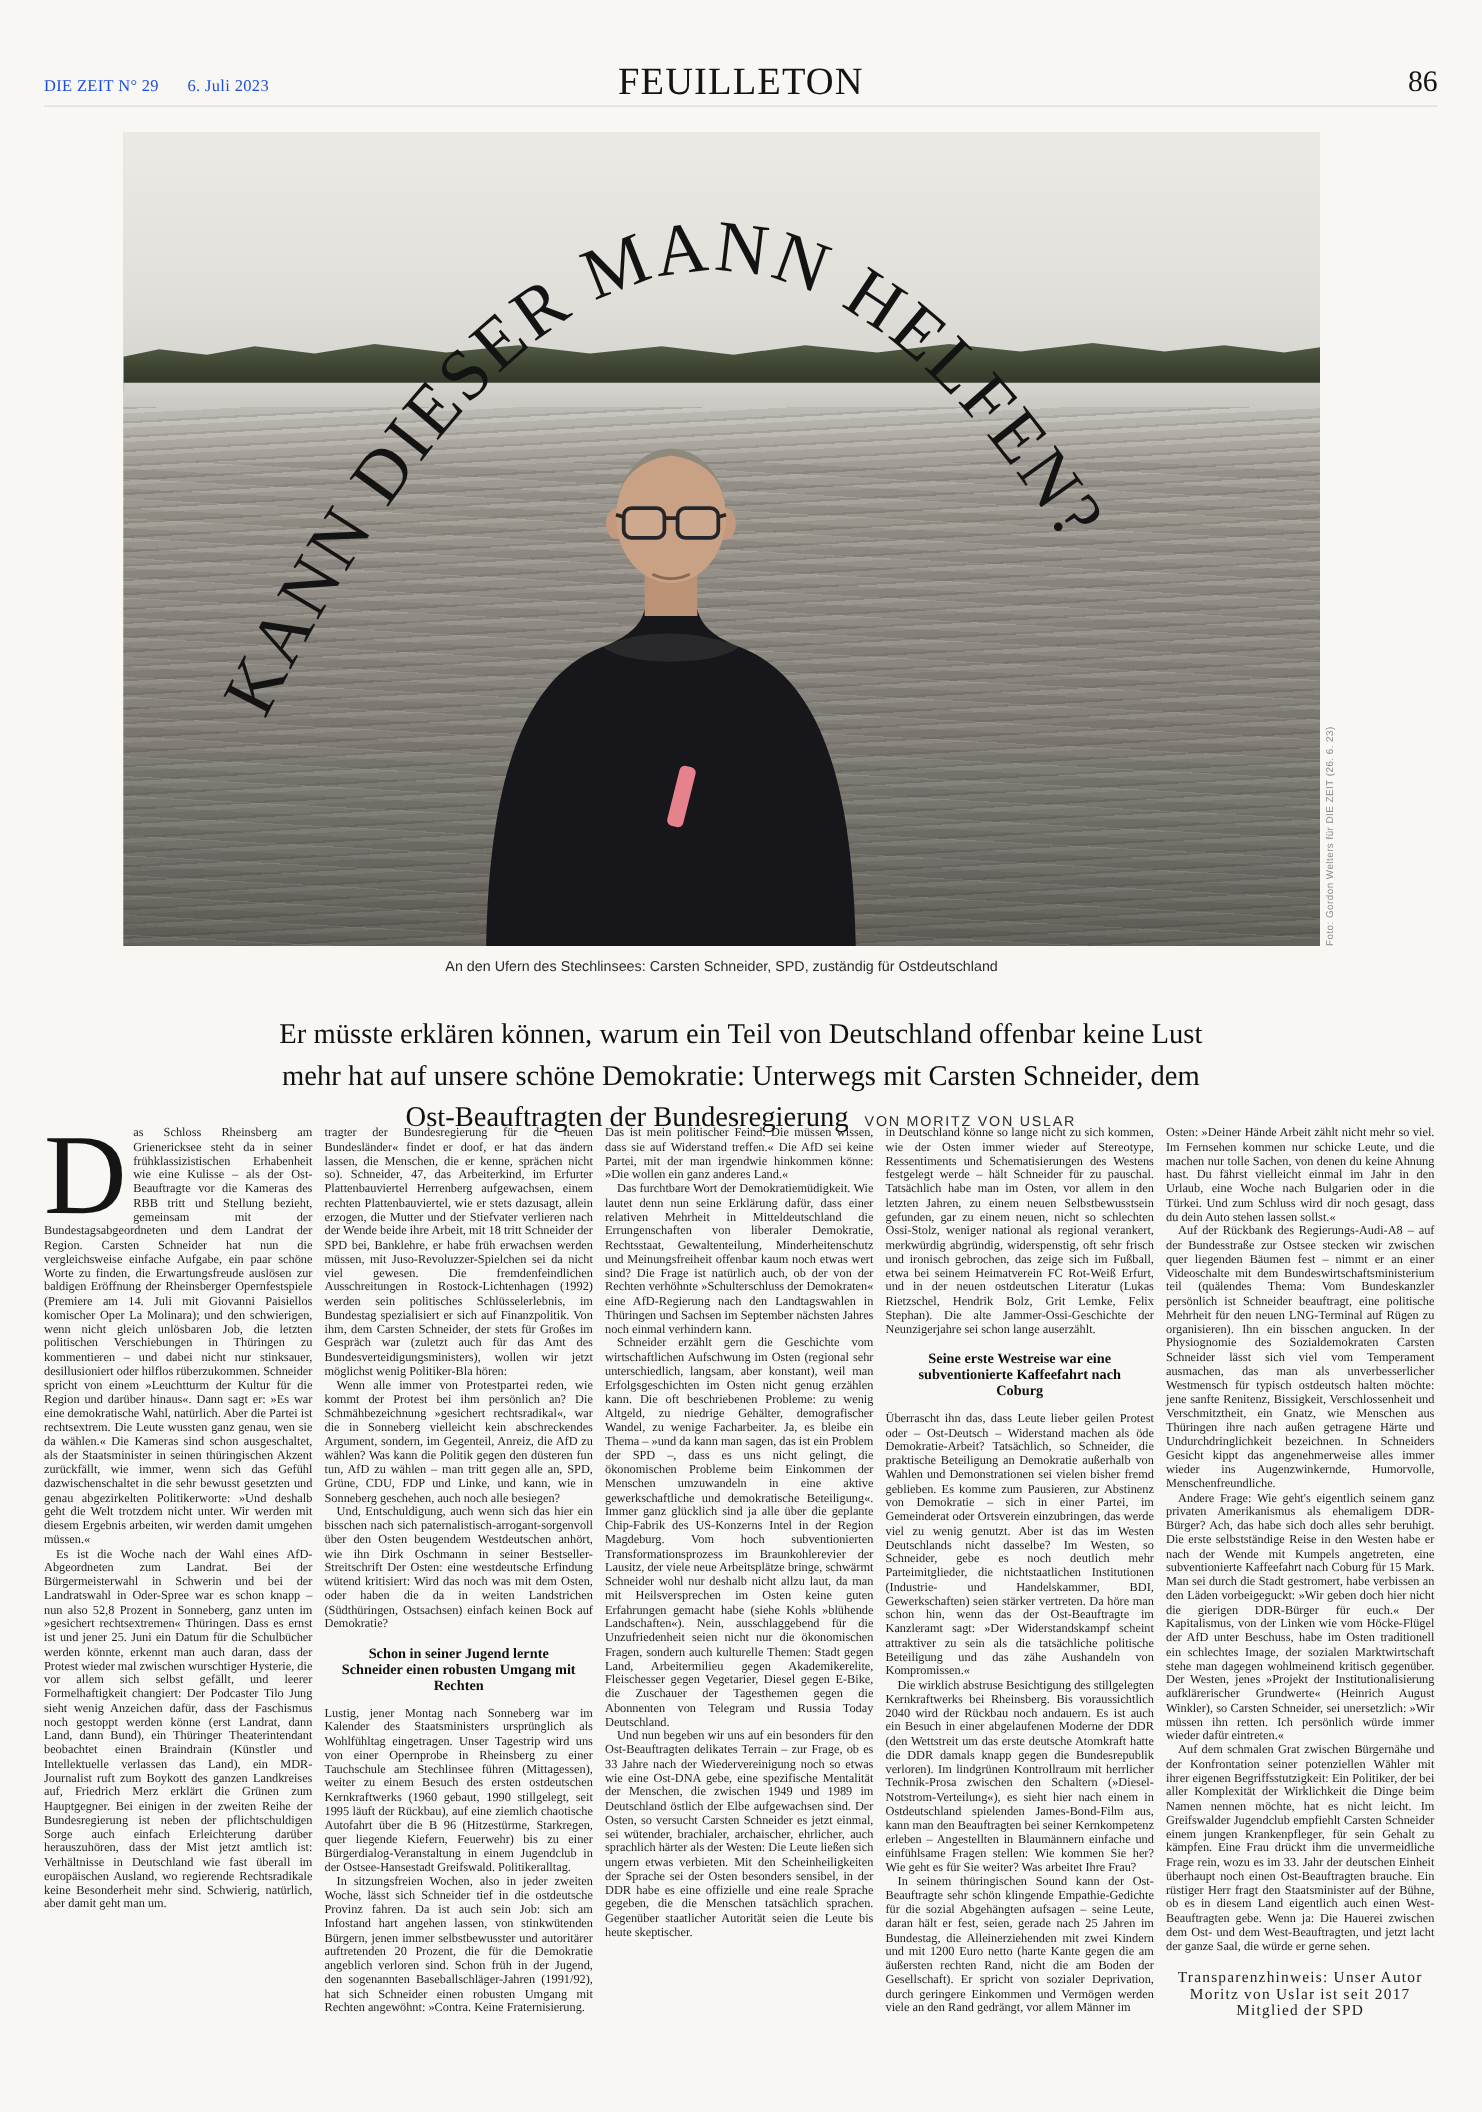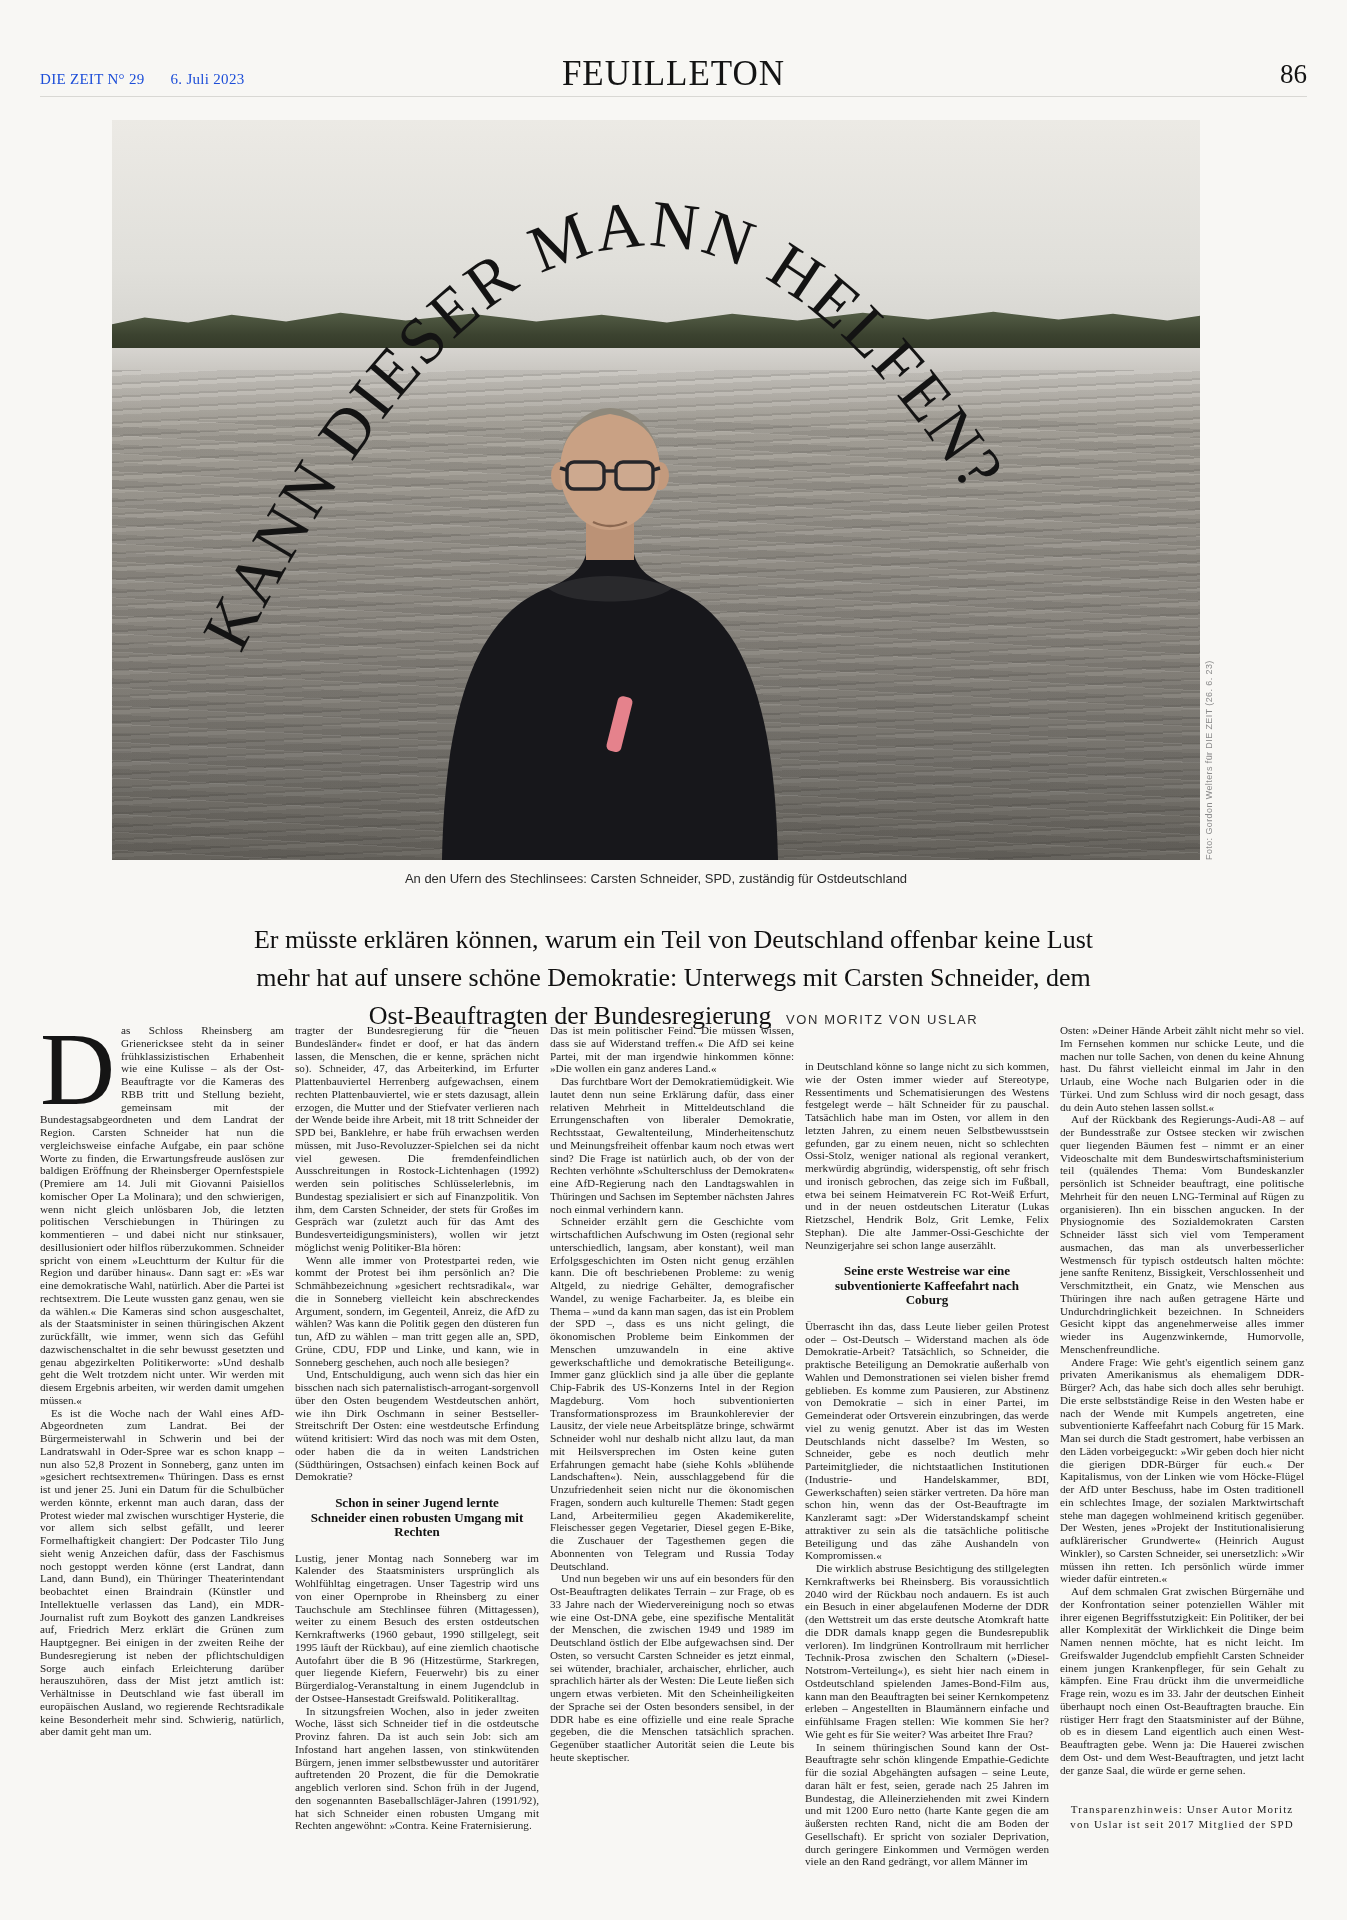--- a/index.html
+++ b/index.html
@@ -38,28 +38,28 @@
     font-family:"Liberation Sans",sans-serif;font-size:13px;color:#2b2b2b;}
   
   .standfirst{position:absolute;left:248px;width:851px;top:921px;text-align:center;
     font-size:26px;line-height:38px;color:#111;}
   .standfirst .byline{font-family:"Liberation Sans",sans-serif;font-size:13px;letter-spacing:1.6px;color:#2e2e2e;white-space:nowrap;margin-left:8px;}
   
   .columns{position:absolute;left:40px;top:1024px;width:1267px;}
   .col{position:absolute;top:0;width:244px;text-align:justify;
     font-size:11.2px;line-height:12.75px;color:#1b1b1b;
     hyphens:auto;-webkit-hyphens:auto;}
-  .col0{left:0;} .col1{left:255px;} .col2{left:510px;} .col3{left:765px;margin-top:36px;} .col4{left:1020px;}
+  .col0{left:0;} .col1{left:255px;} .col2{left:510px;} .col3{left:765px;} .col4{left:1020px;}
   .blk{margin:0;}
   .blk.para{text-indent:11px;}
   .blk.opening,.blk.cont,.blk.flush{text-indent:0;}
   .dropcap{float:left;font-size:104px;line-height:86px;padding:2px 6px 0 0;color:#151515;}
   .subhead{font-weight:bold;text-align:center;text-indent:0;font-size:13px;line-height:14.5px;
     margin:13px 14px 12px 14px;color:#111;}
-  .note{margin-top:26px;text-align:center;text-indent:0;font-size:11px;line-height:15px;letter-spacing:1.1px;color:#222;}
+  .note{margin-top:15px;text-align:center;text-indent:0;font-size:14px;line-height:15px;letter-spacing:1.1px;color:#222;}
 </style>
 </head>
 <body>
 
 <div class="pagehead">
   <div class="issueline">
     <span>DIE ZEIT N° 29</span><span class="date">6. Juli 2023</span>
   </div>
   <div class="sectiontitle">FEUILLETON</div>
   <div class="pagenum">86</div>

